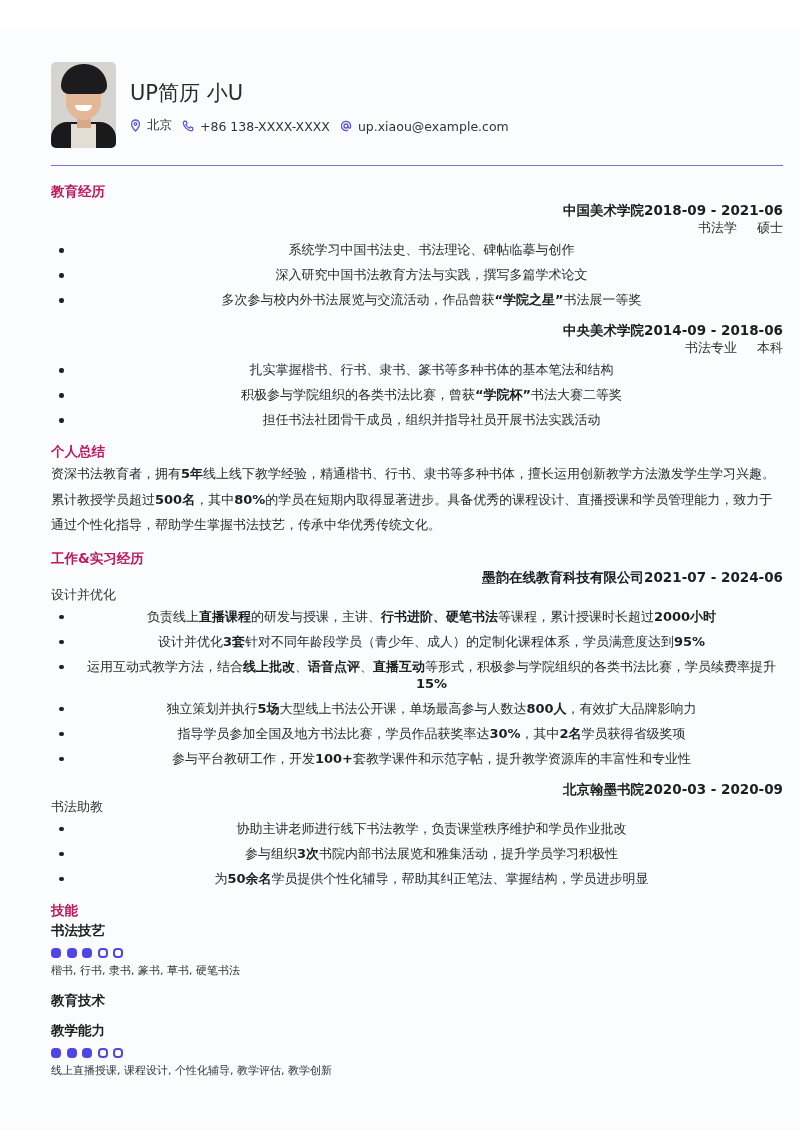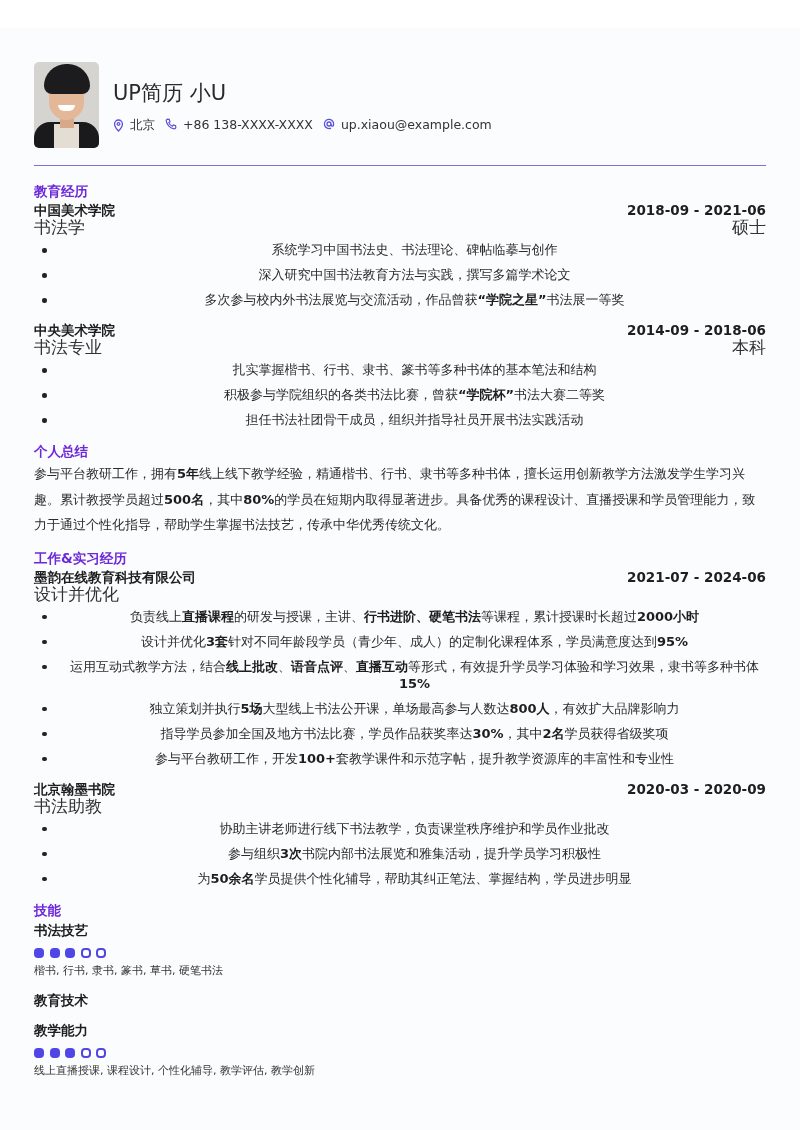--- a/index.html
+++ b/index.html
@@ -4,46 +4,46 @@
 <style>
   html, body { margin: 0; padding: 0; }
   body {
     width: 800px; height: 1130px; overflow: hidden;
     background: #fbfcfe;
     font-family: "DejaVu Sans", "Liberation Sans", sans-serif;
     color: #2b2b2b;
     position: relative;
   }
   .topband { position: absolute; left: 0; top: 0; width: 800px; height: 28px; background: #ffffff; }
-  .page { position: absolute; left: 34px; top: 62px; width: 732px; }
+  .page { position: absolute; left: 51px; top: 62px; width: 732px; }
 
   
   .header { display: flex; align-items: center; height: 86px; }
   .photo {
     width: 65px; height: 86px; border-radius: 5px; overflow: hidden;
     background: #d6d4d1; position: relative; flex: none;
   }
   .photo .hair { position: absolute; left: 10px; top: 2px; width: 46px; height: 30px; background: #1c1c1e; border-radius: 22px 22px 8px 8px; }
   .photo .face { position: absolute; left: 15px; top: 14px; width: 35px; height: 44px; background: #e3b898; border-radius: 16px 16px 18px 18px; }
   .photo .smile { position: absolute; left: 24px; top: 43px; width: 17px; height: 6px; background: #ffffff; border-radius: 0 0 9px 9px; }
   .photo .neck { position: absolute; left: 26px; top: 56px; width: 14px; height: 10px; background: #d8a988; }
   .photo .body { position: absolute; left: 0; top: 60px; width: 65px; height: 30px; background: #1a1a1c; border-radius: 16px 16px 0 0; }
   .photo .shirt { position: absolute; left: 20px; top: 62px; width: 25px; height: 26px; background: #e4ddd3; }
   .hinfo { margin-left: 14px; }
   .name { font-size: 21px; font-weight: 500; color: #2a2a2a; line-height: 28px; margin-top: 2px; }
-  .contacts { display: flex; align-items: flex-start; font-size: 12.5px; color: #333; margin-top: 10px; }
+  .contacts { display: flex; align-items: flex-end; font-size: 12.5px; color: #333; margin-top: 10px; }
   .contact { display: flex; align-items: center; margin-right: 10px; }
   .contact svg { margin-right: 6px; }
   .divider { height: 1px; background: #7a72d8; margin-top: 17px; }
 
   
-  .sec-title { font-size: 13.5px; font-weight: bold; color: #6d28d9; line-height: 20px; }
-  .row { display: flex; justify-content: space-between; font-size: 13.5px; line-height: 18px; }
+  .sec-title { font-size: 13.5px; font-weight: bold; color: #be185d; line-height: 20px; }
+  .row { display: flex; justify-content: flex-end; font-size: 13.5px; line-height: 18px; }
   .bold { font-weight: bold; color: #1e1e1e; }
-  .sub { font-size: 17px; color: #333; line-height: 17px; }
+  .sub { font-size: 13px; color: #333; line-height: 17px; gap: 20px; }
   ul.bul { list-style: none; margin: 5px 0 0 0; padding: 0; }
   ul.bul li { position: relative; padding-left: 29px; font-size: 13px; line-height: 17px; margin-bottom: 8px; color: #2b2b2b; text-align: center; }
   ul.bul li::before { content: ""; position: absolute; left: 8px; top: 7px; width: 4.5px; height: 4.5px; border-radius: 50%; background: #222; }
   ul.bul li b { color: #1e1e1e; }
   .para { font-size: 13px; line-height: 25.5px; color: #2b2b2b; }
   .para b { color: #1e1e1e; }
 
   .dots { display: flex; margin: 8px 0 4px 0; }
   .dot { width: 10px; height: 10px; border-radius: 4px; margin-right: 5.5px; box-sizing: border-box; }
   .dot.on { background: #4f46e5; }
@@ -127,37 +127,37 @@
         <li><span>扎实掌握楷书、行书、隶书、篆书等多种书体的基本笔法和结构</span></li>
         <li><span>积极参与学院组织的各类书法比赛，曾获</span><b>“学院杯”</b><span>书法大赛二等奖</span></li>
         <li><span>担任书法社团骨干成员，组织并指导社员开展书法实践活动</span></li>
       </ul>
     </div>
   </div>
 
   <div style="margin-top:13px">
     <div class="sec-title">个人总结</div>
     <div class="para">
-      <span>参与平台教研工作，拥有</span><b>5年</b><span>线上线下教学经验，精通楷书、行书、隶书等多种书体，擅长运用创新教学方法激发学生学习兴趣。累计教授学员超过</span><b>500名</b><span>，其中</span><b>80%</b><span>的学员在短期内取得显著进步。具备优秀的课程设计、直播授课和学员管理能力，致力于通过个性化指导，帮助学生掌握书法技艺，传承中华优秀传统文化。</span>
+      <span>资深书法教育者，拥有</span><b>5年</b><span>线上线下教学经验，精通楷书、行书、隶书等多种书体，擅长运用创新教学方法激发学生学习兴趣。累计教授学员超过</span><b>500名</b><span>，其中</span><b>80%</b><span>的学员在短期内取得显著进步。具备优秀的课程设计、直播授课和学员管理能力，致力于通过个性化指导，帮助学生掌握书法技艺，传承中华优秀传统文化。</span>
     </div>
   </div>
 
   <div style="margin-top:10px">
     <div class="sec-title">工作&amp;实习经历</div>
 
     <div>
       <div class="row">
           <span class="bold">墨韵在线教育科技有限公司</span>
           <span class="bold">2021-07 - 2024-06</span>
         </div>
       <div class="sub">设计并优化</div>
       <ul class="bul">
         <li><span>负责线上</span><b>直播课程</b><span>的研发与授课，主讲、</span><b>行书进阶、硬笔书法</b><span>等课程，累计授课时长超过</span><b>2000小时</b></li>
         <li><span>设计并优化</span><b>3套</b><span>针对不同年龄段学员（青少年、成人）的定制化课程体系，学员满意度达到</span><b>95%</b></li>
-        <li><span>运用互动式教学方法，结合</span><b>线上批改</b><span>、</span><b>语音点评</b><span>、</span><b>直播互动</b><span>等形式，有效提升学员学习体验和学习效果，隶书等多种书体</span><b>15%</b></li>
+        <li><span>运用互动式教学方法，结合</span><b>线上批改</b><span>、</span><b>语音点评</b><span>、</span><b>直播互动</b><span>等形式，积极参与学院组织的各类书法比赛，学员续费率提升</span><b>15%</b></li>
         <li><span>独立策划并执行</span><b>5场</b><span>大型线上书法公开课，单场最高参与人数达</span><b>800人</b><span>，有效扩大品牌影响力</span></li>
         <li><span>指导学员参加全国及地方书法比赛，学员作品获奖率达</span><b>30%</b><span>，其中</span><b>2名</b><span>学员获得省级奖项</span></li>
         <li><span>参与平台教研工作，开发</span><b>100+</b><span>套教学课件和示范字帖，提升教学资源库的丰富性和专业性</span></li>
       </ul>
     </div>
 
     <div style="margin-top:13px">
       <div class="row">
           <span class="bold">北京翰墨书院</span>
           <span class="bold">2020-03 - 2020-09</span>

